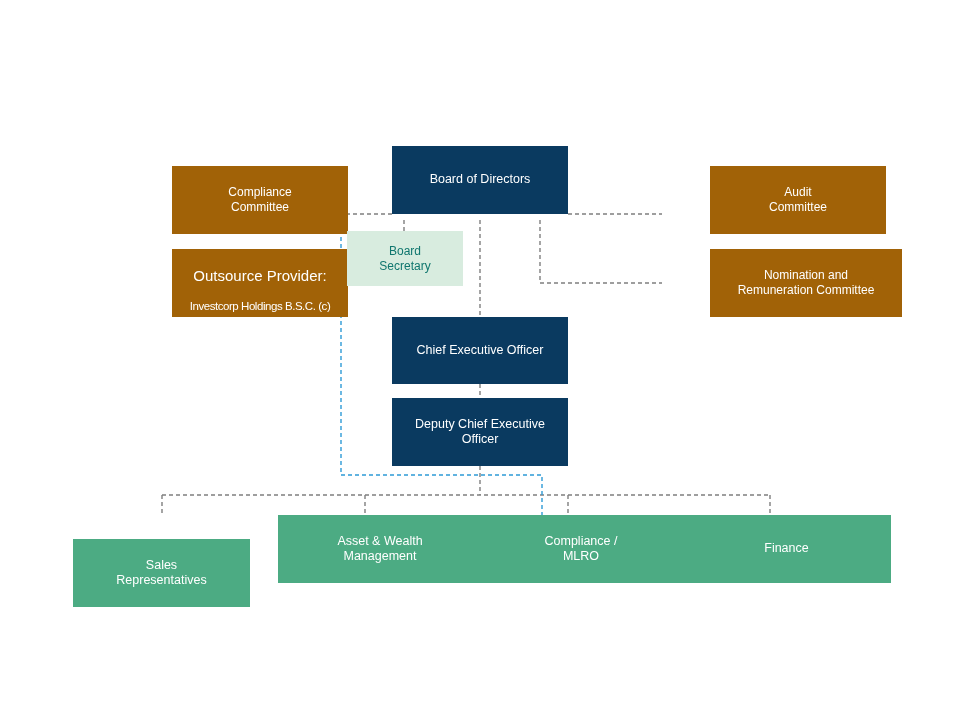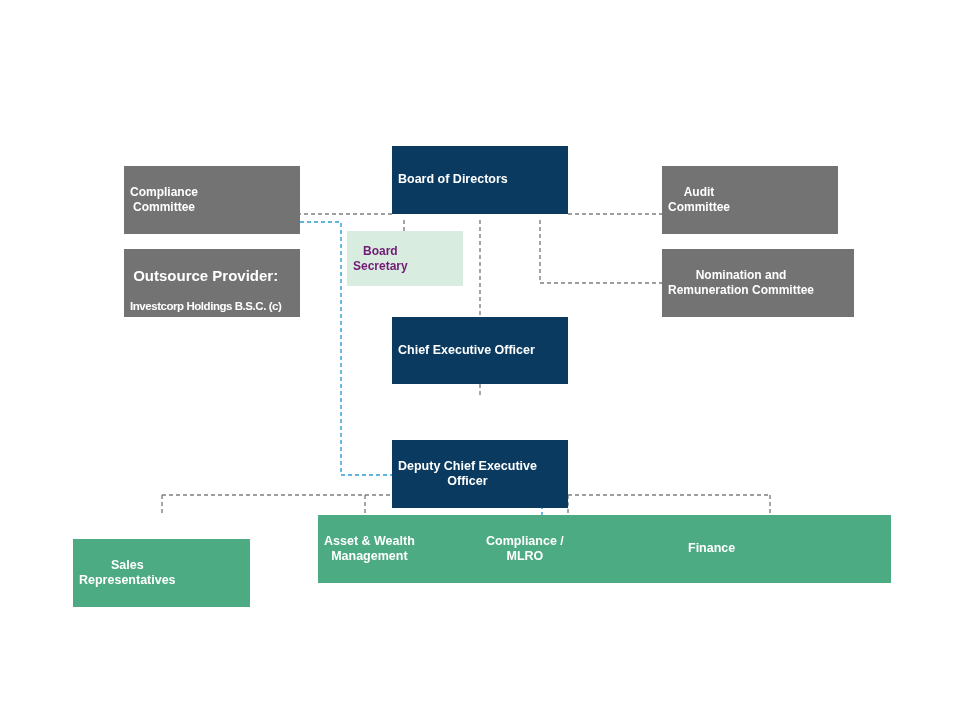--- a/index.html
+++ b/index.html
@@ -25,48 +25,50 @@
     top: 0;
     width: 960px;
     height: 720px;
     pointer-events: none;
   }
   .node {
     position: absolute;
     box-sizing: border-box;
     display: flex;
     align-items: center;
+    justify-content: center;
     text-align: center;
     line-height: 1.22;
-    font-weight: bold;
+    font-weight: normal;
     z-index: 5;
   }
   .node .label {
     display: block;
     padding: 0 6px;
     white-space: pre-line;
   }
   .node-navy {
     background: #0a3a60;
     color: #ffffff;
     font-size: 12.5px;
   }
   .node-blue {
-    background: #737373;
+    background: #a16207;
     color: #ffffff;
     font-size: 12px;
+    margin-left: 48px;
   }
   .node-green {
     background: #4cab83;
     color: #ffffff;
     font-size: 12.5px;
   }
   .node-mint {
     background: #d8ecdf;
-    color: #701a75;
+    color: #0f766e;
     font-size: 12px;
   }
   .node-outsource .label {
     font-size: 11.5px;
     letter-spacing: -0.45px;
   }
   .node-outsource .label .line-top {
     letter-spacing: 0;
     font-size: 15px;
   }
@@ -124,31 +126,31 @@
 
   <div class="node node-mint" style="left:347px; top:231px; width:116px; height:55px;">
     <span class="label">Board
 Secretary</span>
   </div>
 
   <div class="node node-navy" style="left:392px; top:317px; width:176px; height:67px;">
     <span class="label">Chief Executive Officer</span>
   </div>
 
-  <div class="node node-navy" style="left:392px; top:398px; width:176px; height:68px;margin-top:42px;">
+  <div class="node node-navy" style="left:392px; top:398px; width:176px; height:68px;">
     <span class="label">Deputy Chief Executive
 Officer</span>
   </div>
 
   <div class="node node-green" style="left:73px; top:515px; width:177px; height:68px;margin-top:24px;">
     <span class="label">Sales
 Representatives</span>
   </div>
 
-  <div class="node node-green" style="left:278px; top:515px; width:204px; height:68px;margin-left:40px;">
+  <div class="node node-green" style="left:278px; top:515px; width:204px; height:68px;">
     <span class="label">Asset &amp; Wealth
 Management</span>
   </div>
 
   <div class="node node-green" style="left:480px; top:515px; width:202px; height:68px;">
     <span class="label">Compliance /
 MLRO</span>
   </div>
 
   <div class="node node-green" style="left:682px; top:515px; width:209px; height:68px;">

